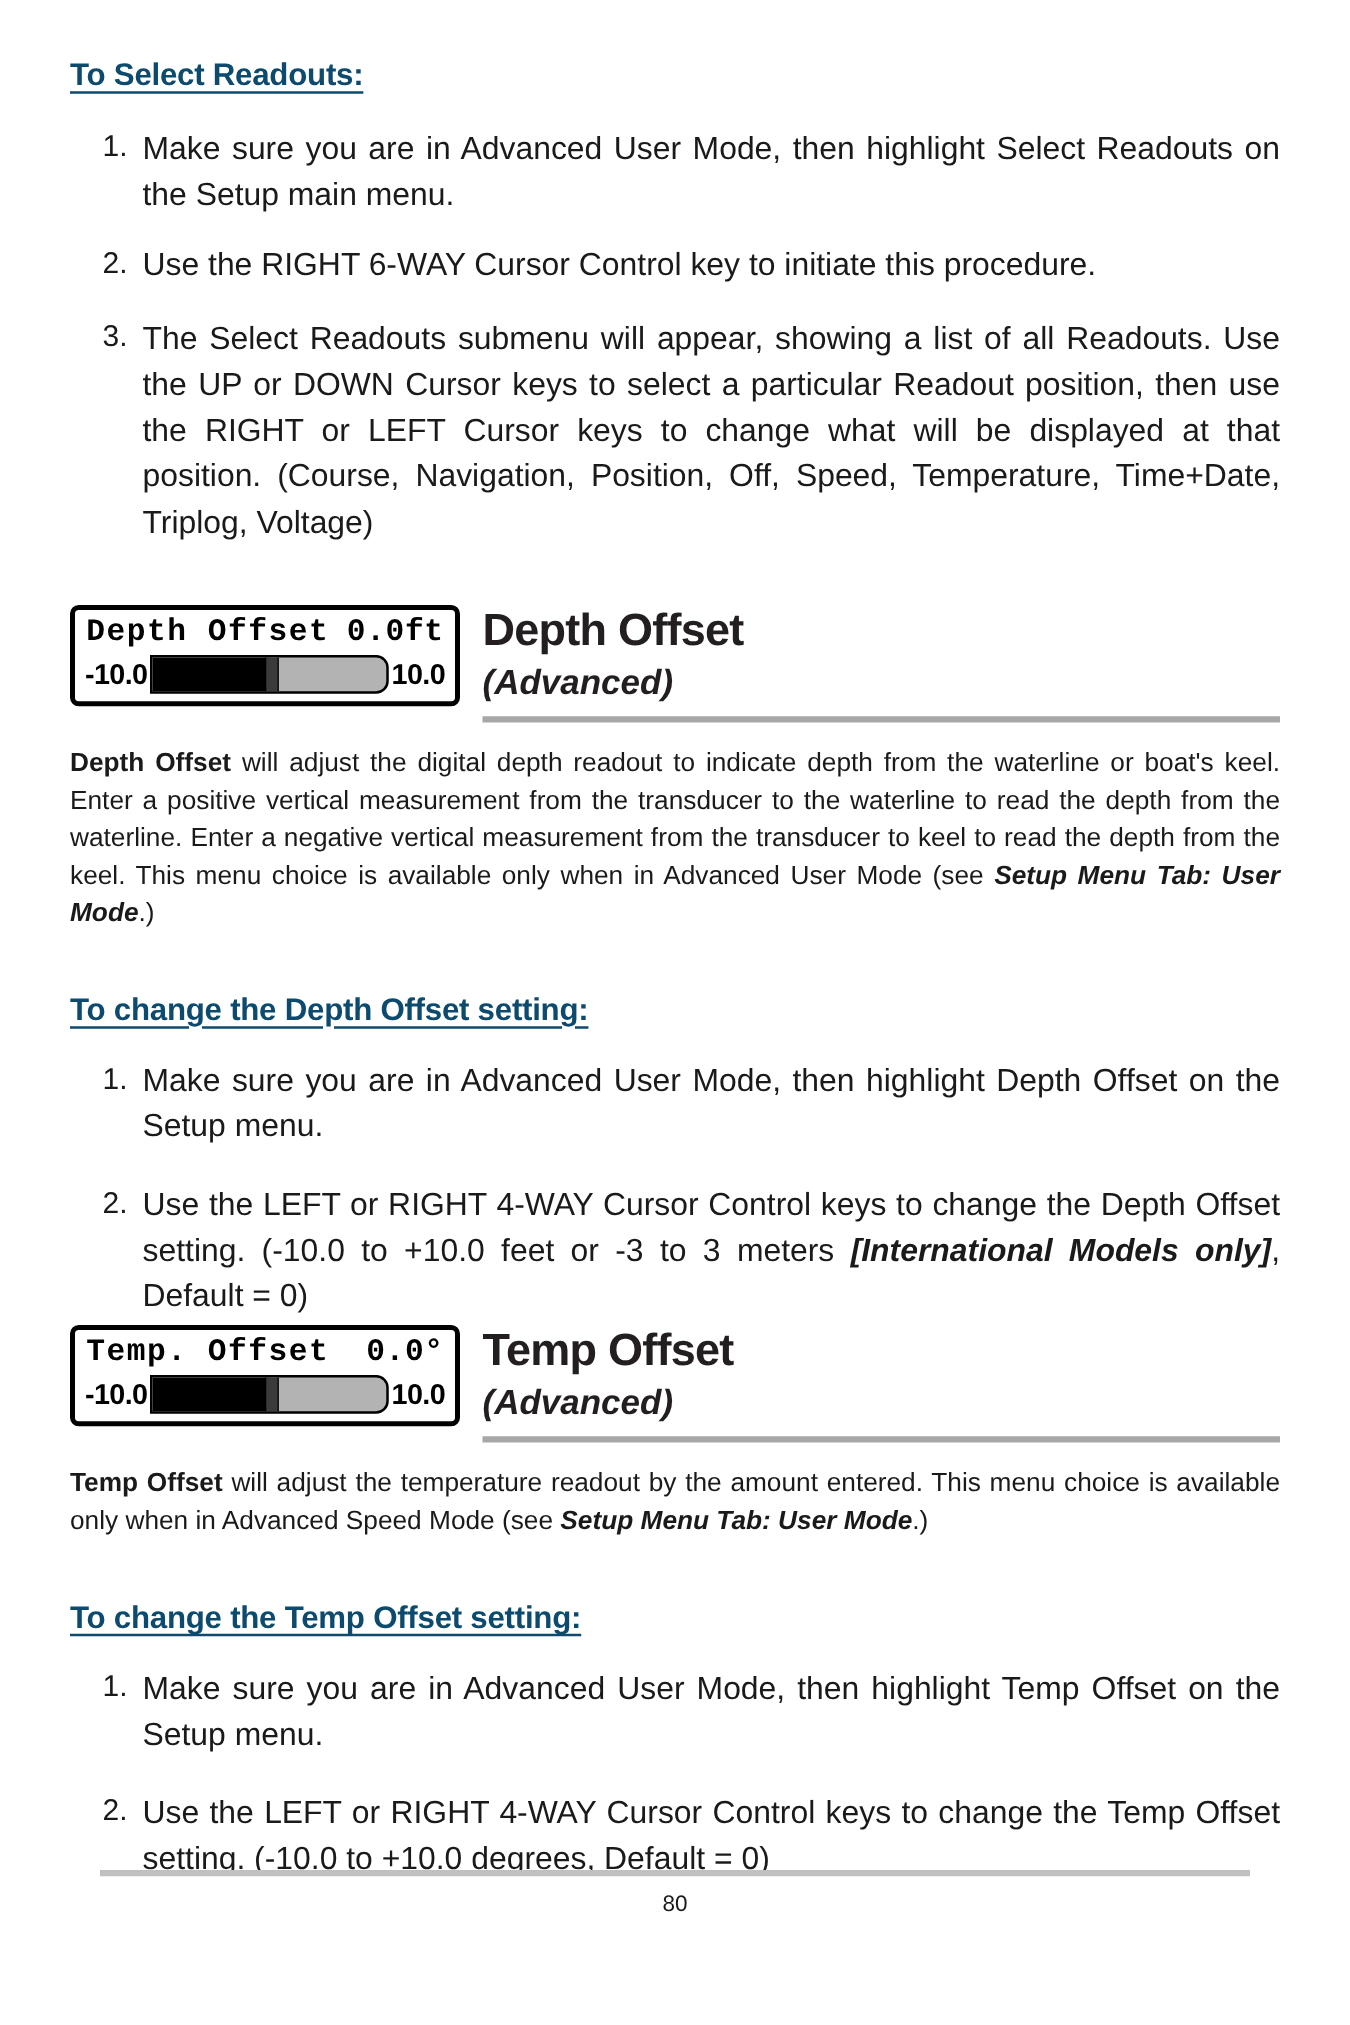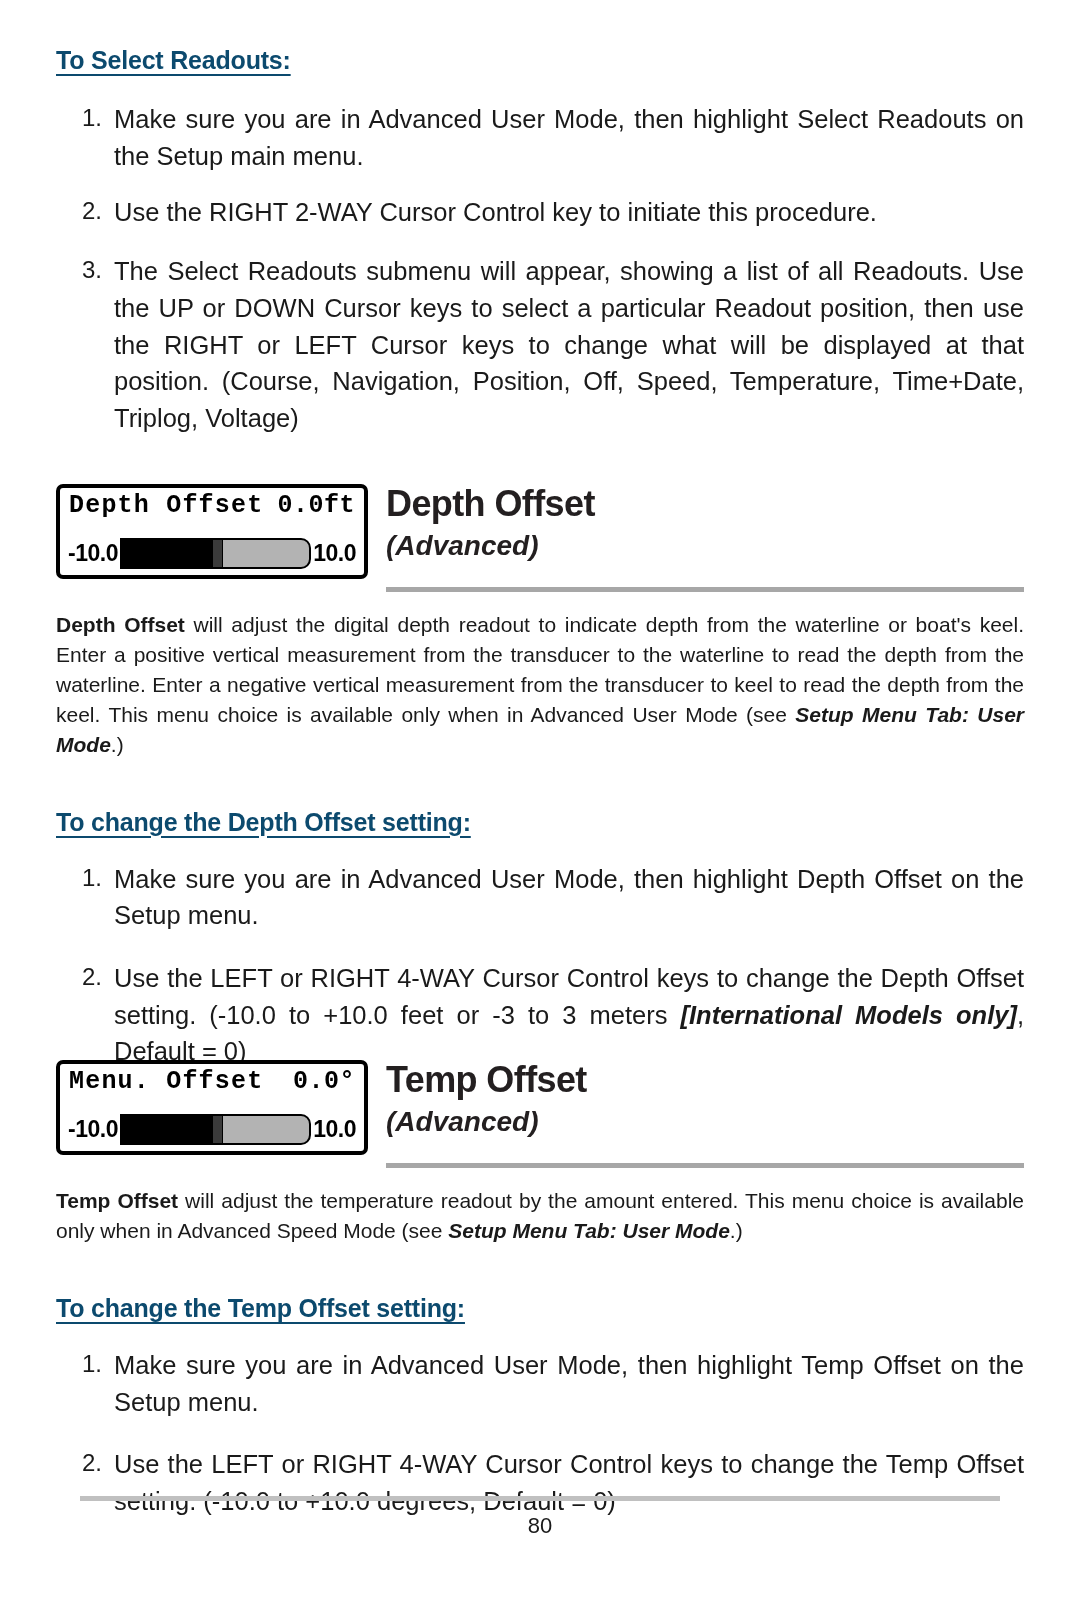--- a/index.html
+++ b/index.html
@@ -117,21 +117,21 @@
   .lcd-value {
     font-family: "Liberation Mono", "DejaVu Sans Mono", monospace;
     font-weight: bold;
     font-size: 25px;
     letter-spacing: 0.5px;
     text-align: right;
   }
   .lcd-slider-row {
     display: flex;
     align-items: center;
-    margin-top: 18px;
+    margin-top: 4px;
     padding: 0 1px;
   }
   .lcd-minmax {
     font-family: "Liberation Sans", sans-serif;
     font-weight: bold;
     font-size: 23px;
     letter-spacing: -0.5px;
     color: #000000;
     line-height: 1;
   }
@@ -170,42 +170,42 @@
     margin-top: 8px;
   }
   .hr-footer {
     height: 5px;
     background: #c0c0c0;
     width: 920px;
     margin: 0 auto;
   }
   .footer-num {
     text-align: center;
-    font-size: 22px;
+    font-size: 18px;
     color: #1a1a1a;
     padding-top: 12px;
   }
 </style>
 </head>
 <body>
 
 <div class="page">
 
   <div style="position:absolute; left:56px; top:46px; width:968px;">
 
     <div class="section-head">To Select Readouts:</div>
 
     <ol class="steps">
       <li style="margin-top:26px;">
         <span class="num">1.</span>
         <span>Make sure you are in Advanced User Mode, then highlight Select Readouts on the Setup main menu.</span>
       </li>
       <li style="margin-top:20px;">
         <span class="num">2.</span>
-        <span>Use the RIGHT 2-WAY Cursor Control key to initiate this procedure.</span>
+        <span>Use the RIGHT 6-WAY Cursor Control key to initiate this procedure.</span>
       </li>
       <li style="margin-top:22px;">
         <span class="num">3.</span>
         <span>The Select Readouts submenu will appear, showing a list of all Readouts. Use the UP or DOWN Cursor keys to select a particular Readout position, then use the RIGHT or LEFT Cursor keys to change what will be displayed at that position. (Course, Navigation, Position, Off, Speed, Temperature, Time+Date, Triplog, Voltage)</span>
       </li>
     </ol>
   </div>
 
   <div style="position:absolute; left:56px; top:484px; width:968px;">
 
@@ -253,21 +253,21 @@
       </li>
     </ol>
   </div>
 
   <div style="position:absolute; left:56px; top:1060px; width:968px;">
 
     <div class="feature-row">
 
       <div class="lcd">
         <div class="lcd-title-row">
-          <span>Menu. Offset</span>
+          <span>Temp. Offset</span>
           <span class="lcd-value">0.0°</span>
         </div>
         <div class="lcd-slider-row">
           <span class="lcd-minmax">-10.0</span>
           <span class="slider">
             <span class="slider-fill" style="width: 50%;"></span>
             <span class="slider-thumb" style="left: 50%;"></span>
           </span>
           <span class="lcd-minmax">10.0</span>
         </div>

